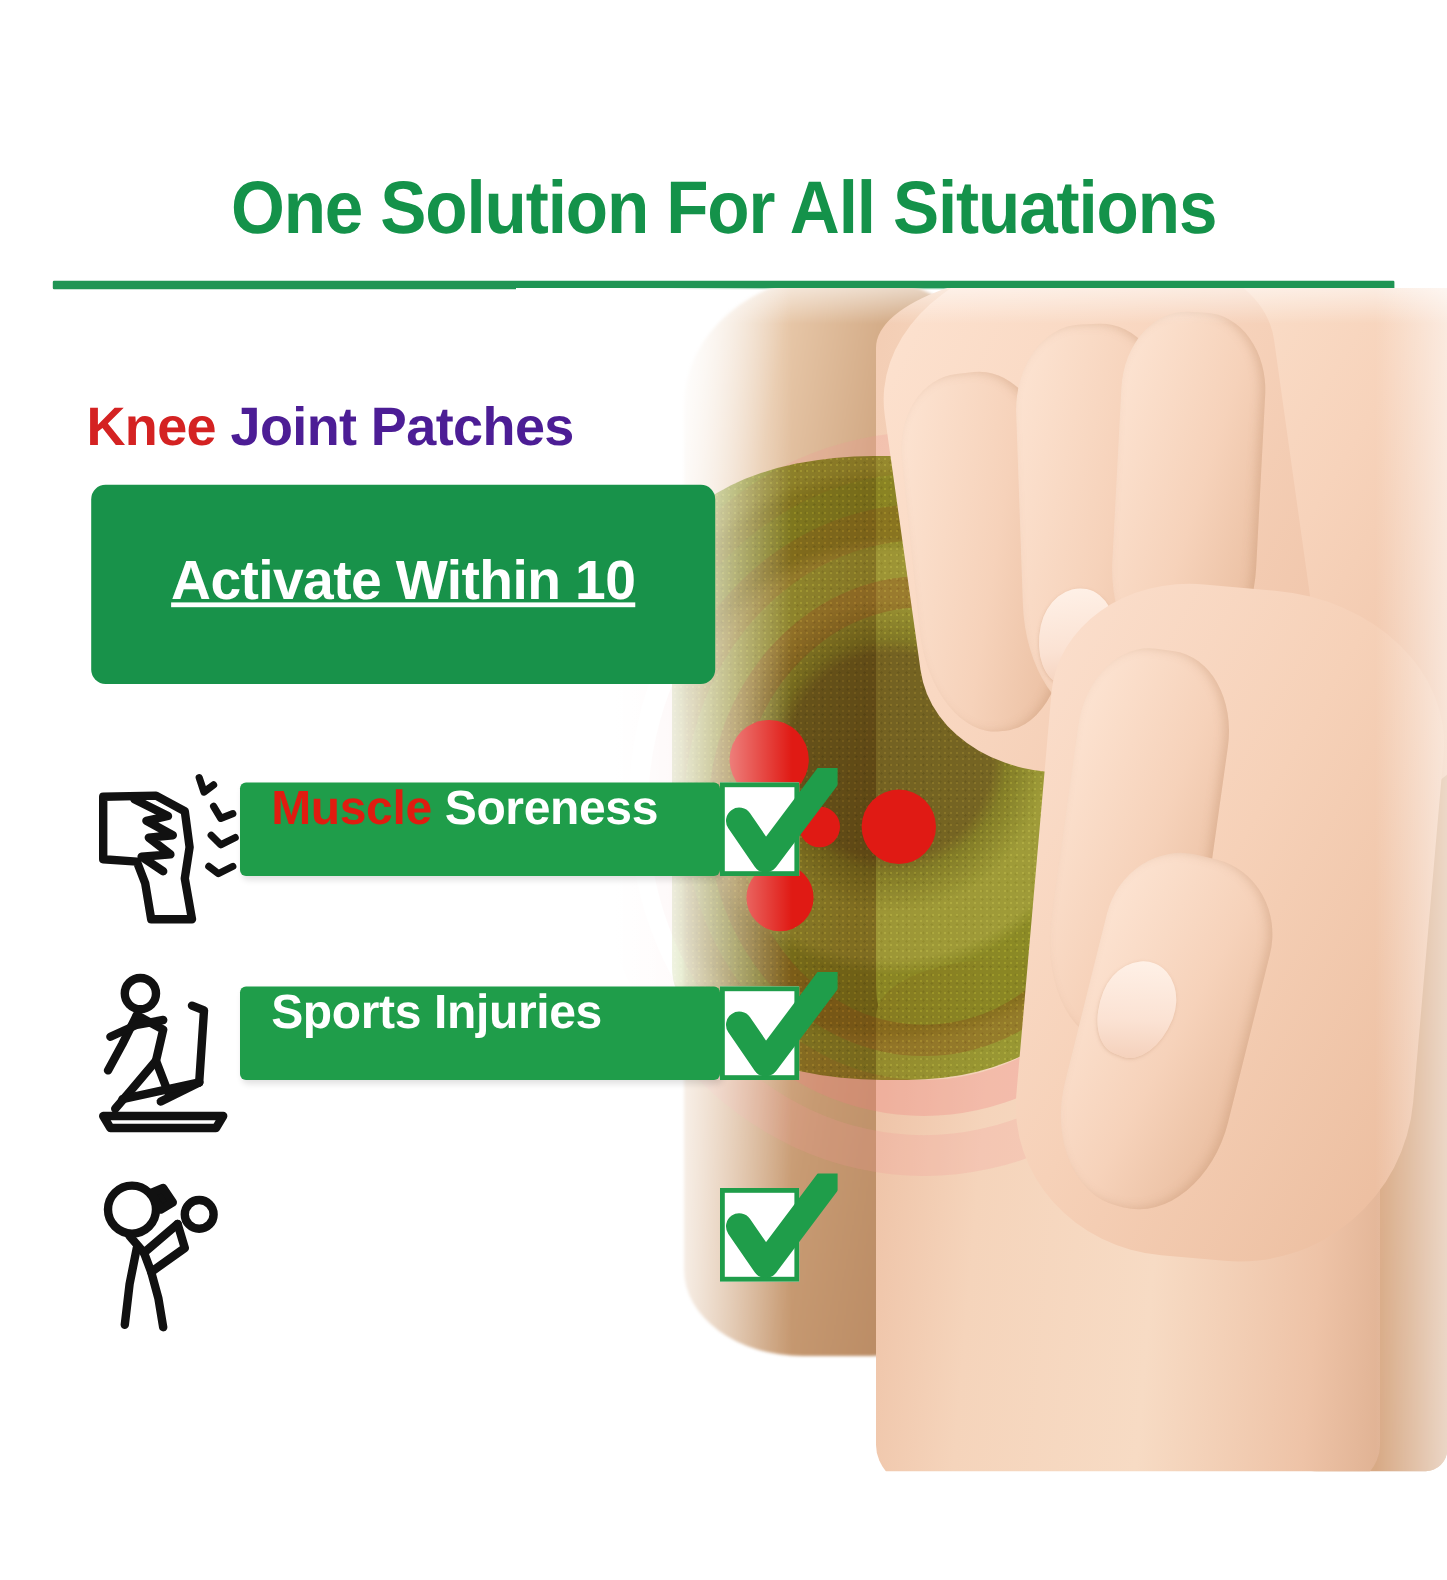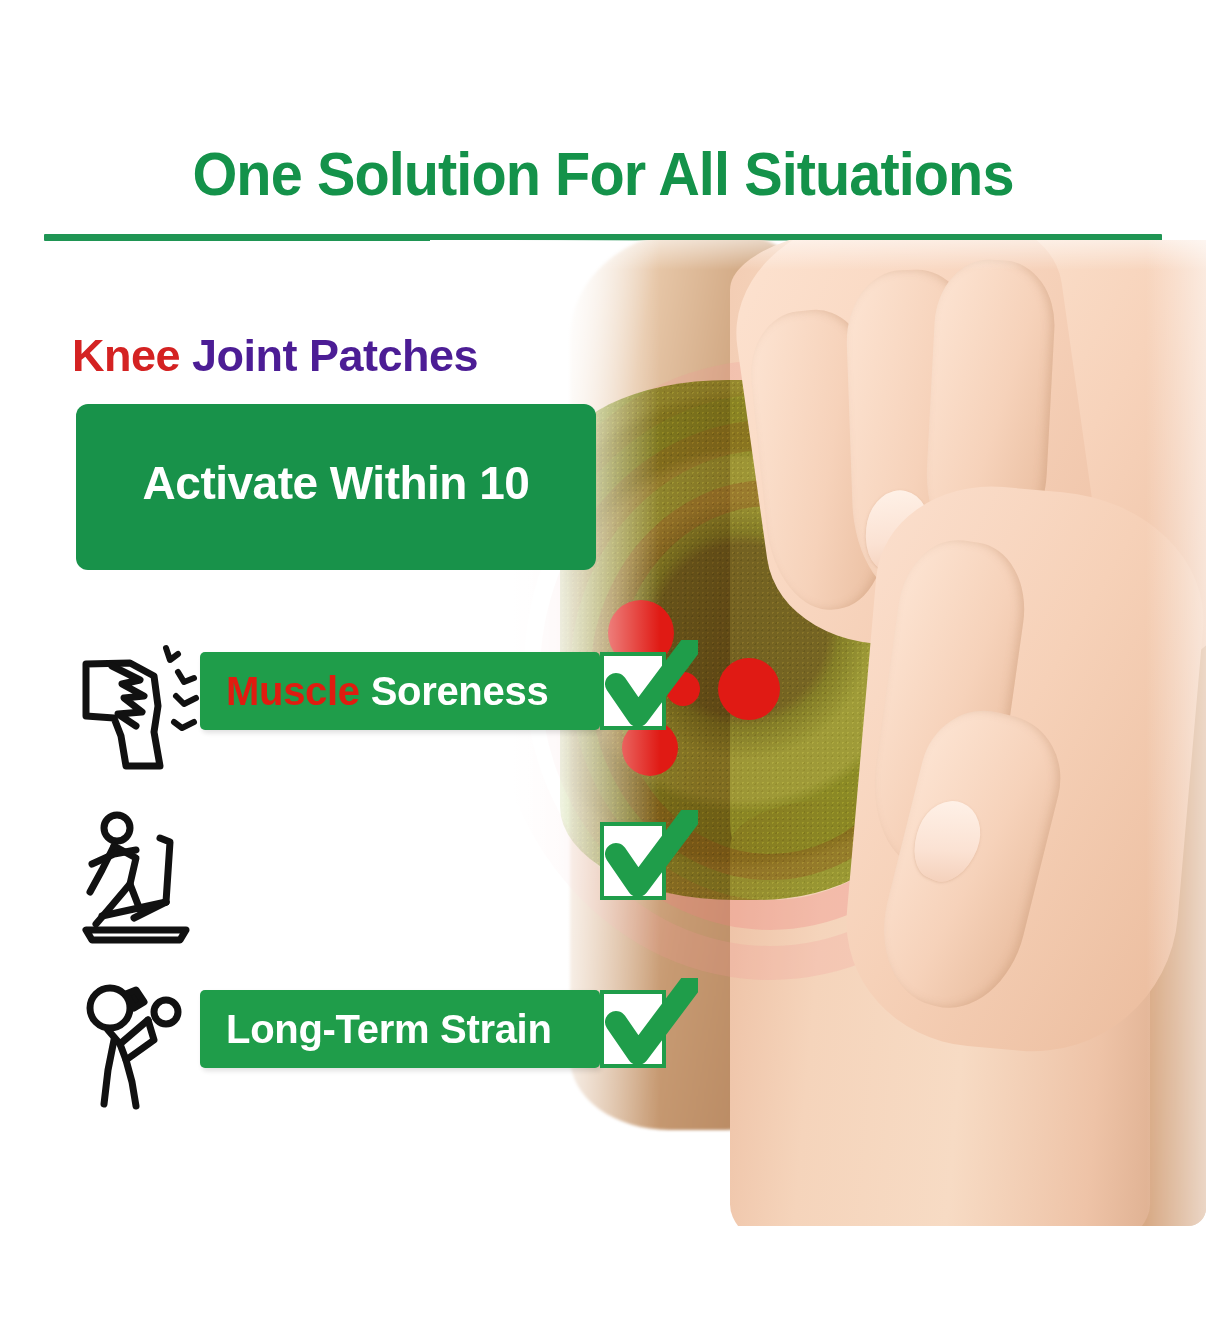--- a/index.html
+++ b/index.html
@@ -159,36 +159,36 @@
   #subtitle .rest{ color:#4c1d95; }
 
   #promoBox{
     position:absolute; left:76px; top:404px; width:520px; height:166px;
     background:#18924a; border-radius:12px;
     display:flex; flex-direction:column; align-items:center; justify-content:center;
     padding:4px 10px 10px;
   }
   #promoBox div{
     color:#ffffff; font-size:46px; font-weight:bold; line-height:1.12;
-    text-align:center; letter-spacing:-.5px; white-space:nowrap;
+    text-align:center; letter-spacing:-.5px; white-space:nowrap;text-decoration:underline;
   }
 
   
   .featureRow{ position:absolute; left:70px; width:600px; height:150px; }
   #row0{ top:630px; }
   #row1{ top:800px; }
   #row2{ top:968px; }
 
   .featIcon{
     position:absolute; left:4px; top:6px; width:130px; height:140px;
   }
   .featBar{
     position:absolute; left:130px; top:22px; width:400px; height:78px;
     background:#1f9d4a; border-radius:5px;
-    display:flex; align-items:center;
+    display:flex; align-items:flex-start;
     box-shadow:2px 3px 5px rgba(0,0,0,.12);
   }
   .featLabel{
     color:#ffffff; font-size:40px; font-weight:bold;
     padding-left:26px; white-space:nowrap; letter-spacing:-.3px;
   }
   .featLabel .hl{ color:#e01c10; }
   .checkWrap{
     position:absolute; left:530px; top:18px; width:86px; height:86px;
   }
@@ -277,42 +277,42 @@
       <path d="M40 40 L28 64 L16 86"></path>
       <path d="M40 40 L62 52 L56 78 L66 104"></path>
       <path d="M40 48 L18 58 M40 48 L62 44"></path>
       <path d="M56 78 L34 104 L22 118"></path>
       <path d="M86 32 L96 36 L92 96"></path>
       <path d="M92 96 L60 112"></path>
       <path d="M12 124 L112 124 L106 134 L18 134 Z" fill="#fff"></path>
       <path d="M28 110 L92 96"></path>
     </svg>
   </div>
+  <div class="featBar">
+    <span class="featLabel"><span class="hl"></span><span>Sports Injuries</span></span>
+  </div>
   <div class="checkWrap">
     <div class="checkBox"></div>
     <svg class="checkMark" viewBox="0 0 96 96">
       <path d="M14 44 L36 76 L90 4" fill="none" stroke="#1f9d4a" stroke-width="22" stroke-linecap="round" stroke-linejoin="round"></path>
     </svg>
   </div>
 </div>
 
 <div class="featureRow" id="row2">
   <div class="featIcon">
     <svg class="svgIcon" viewBox="0 0 130 140" fill="none" stroke="#111" stroke-width="7" stroke-linecap="round" stroke-linejoin="round">
       <circle cx="36" cy="34" r="20" fill="#fff"></circle>
       <path d="M52 20 L62 16 L70 28 L60 34 Z" fill="#111"></path>
       <circle cx="92" cy="38" r="12" fill="#fff"></circle>
       <path d="M34 56 L46 70 L74 46"></path>
       <path d="M46 70 L52 86 L80 66 L74 46"></path>
       <path d="M40 66 L34 96 L30 130"></path>
       <path d="M52 86 L58 108 L62 132"></path>
     </svg>
   </div>
-  <div class="featBar">
-    <span class="featLabel"><span class="hl"></span><span>Long-Term Strain</span></span>
-  </div>
   <div class="checkWrap">
     <div class="checkBox"></div>
     <svg class="checkMark" viewBox="0 0 96 96">
       <path d="M14 44 L36 76 L90 4" fill="none" stroke="#1f9d4a" stroke-width="22" stroke-linecap="round" stroke-linejoin="round"></path>
     </svg>
   </div>
 </div>
 
 </body></html>

